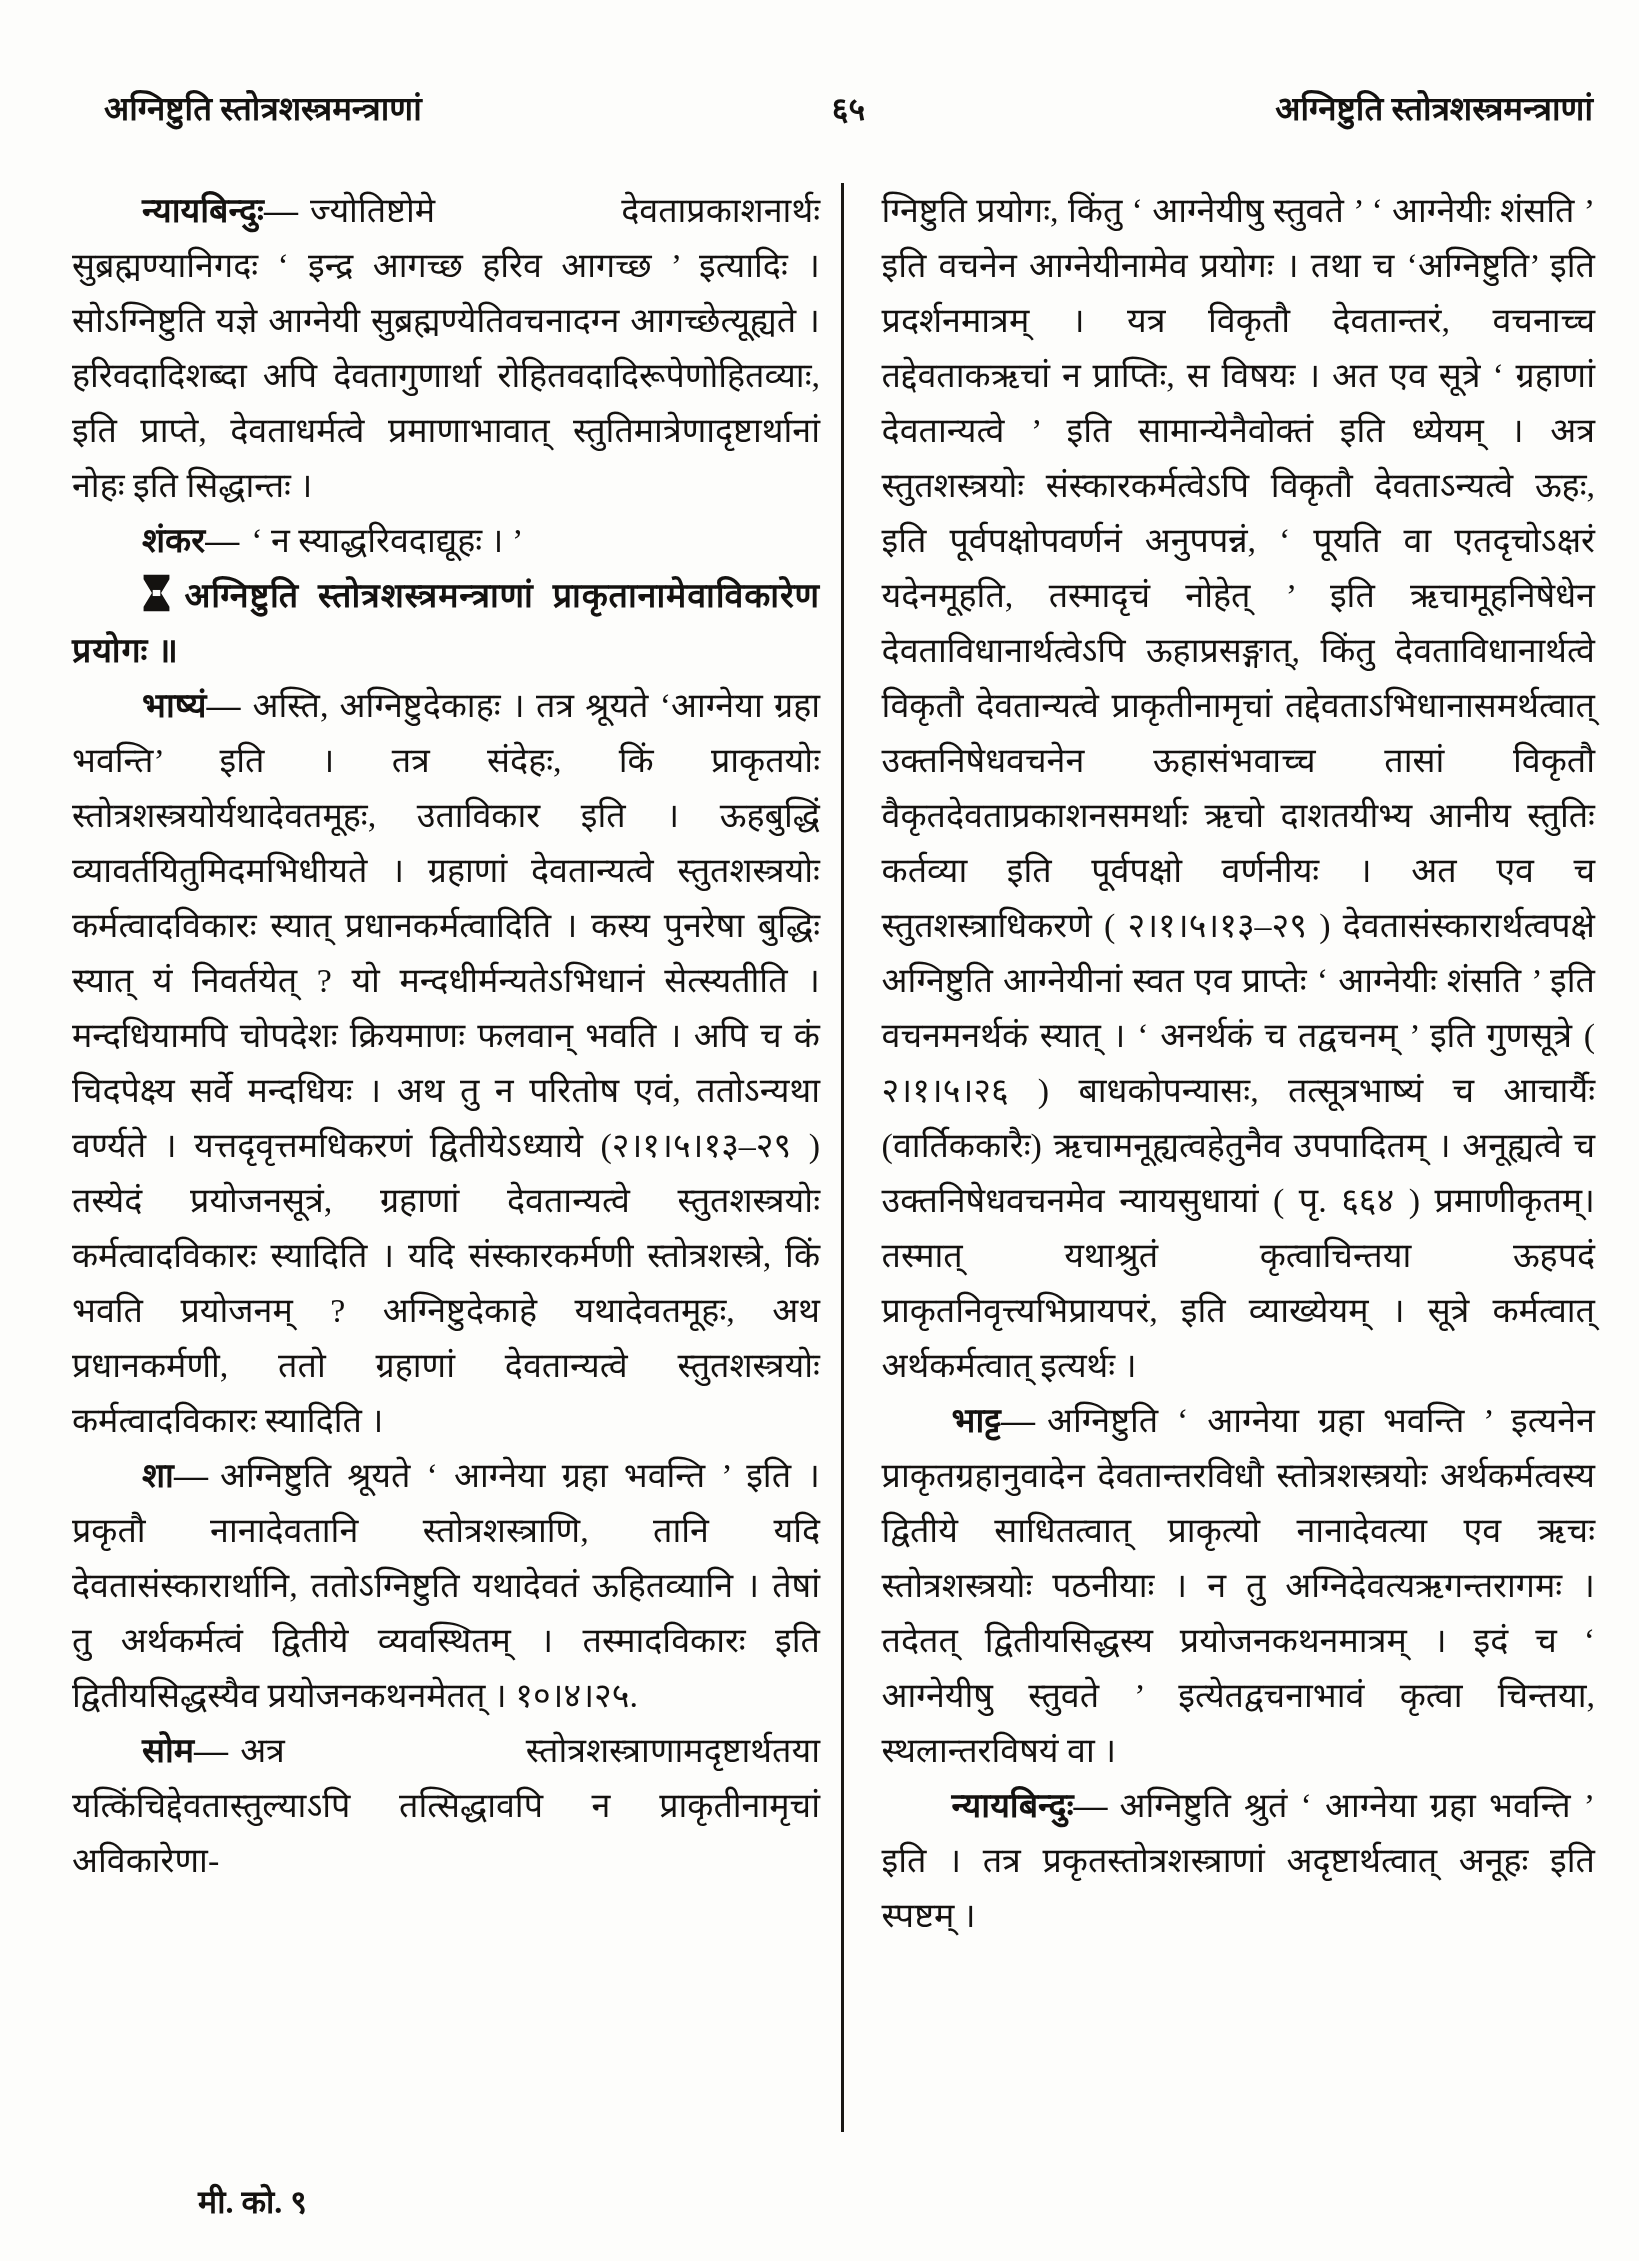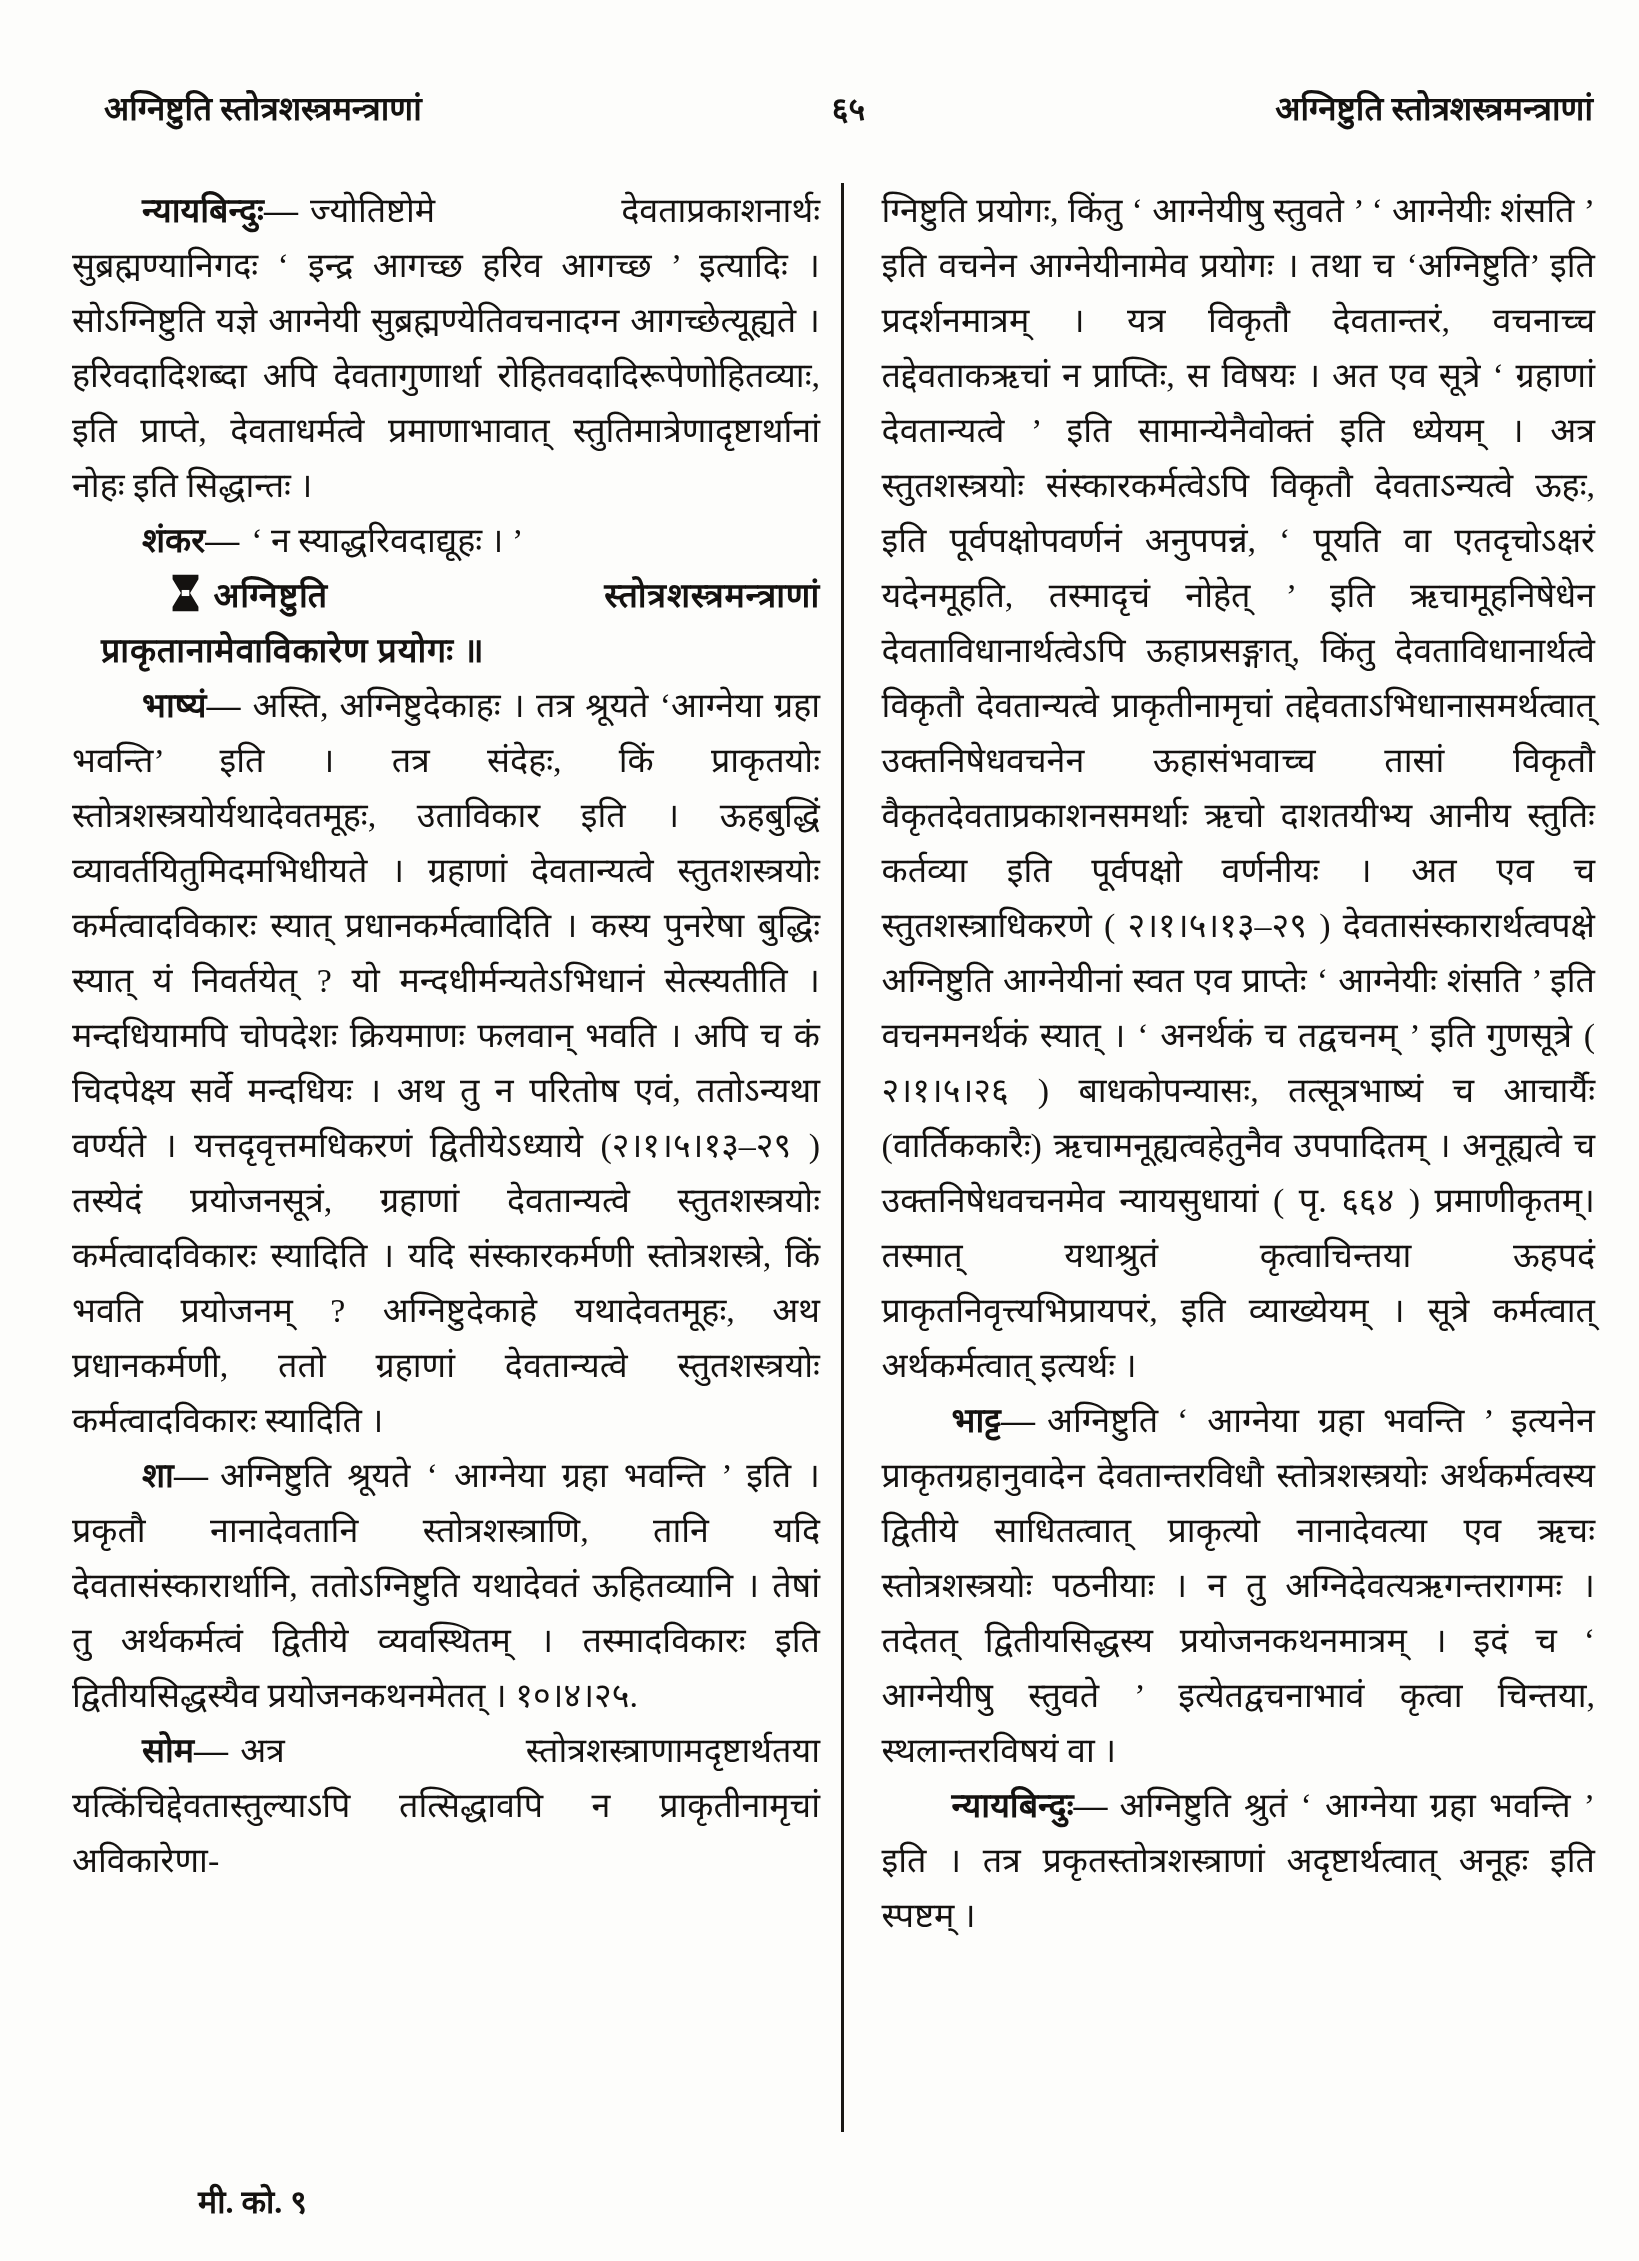--- a/index.html
+++ b/index.html
@@ -28,21 +28,21 @@
   }
   .column{font-size:34px;line-height:55px;text-align:justify;}
   .left-column{width:748px;}
   .right-column{flex:1;padding-left:28px;}
   .column-divider{
     width:3px;background:#1a1815;margin-left:10.6px;
     align-self:stretch;
   }
   .para{margin:0;text-indent:70px;}
   .para.no-indent{text-indent:0;}
-  .para.sutra{font-weight:bold;letter-spacing:0.8px;margin-left:29px;}
+  .para.sutra{font-weight:bold;letter-spacing:0.8px;}
   .lead{font-weight:bold;padding-right:12px;}
   .ornament{
     display:inline-block;width:29px;height:38px;
     vertical-align:-4.5px;margin-right:13.6px;
   }
   .ornament svg{display:block;}
   
   .footer-sig{
     position:absolute;left:198px;top:2179px;
     font-weight:bold;font-size:32px;

